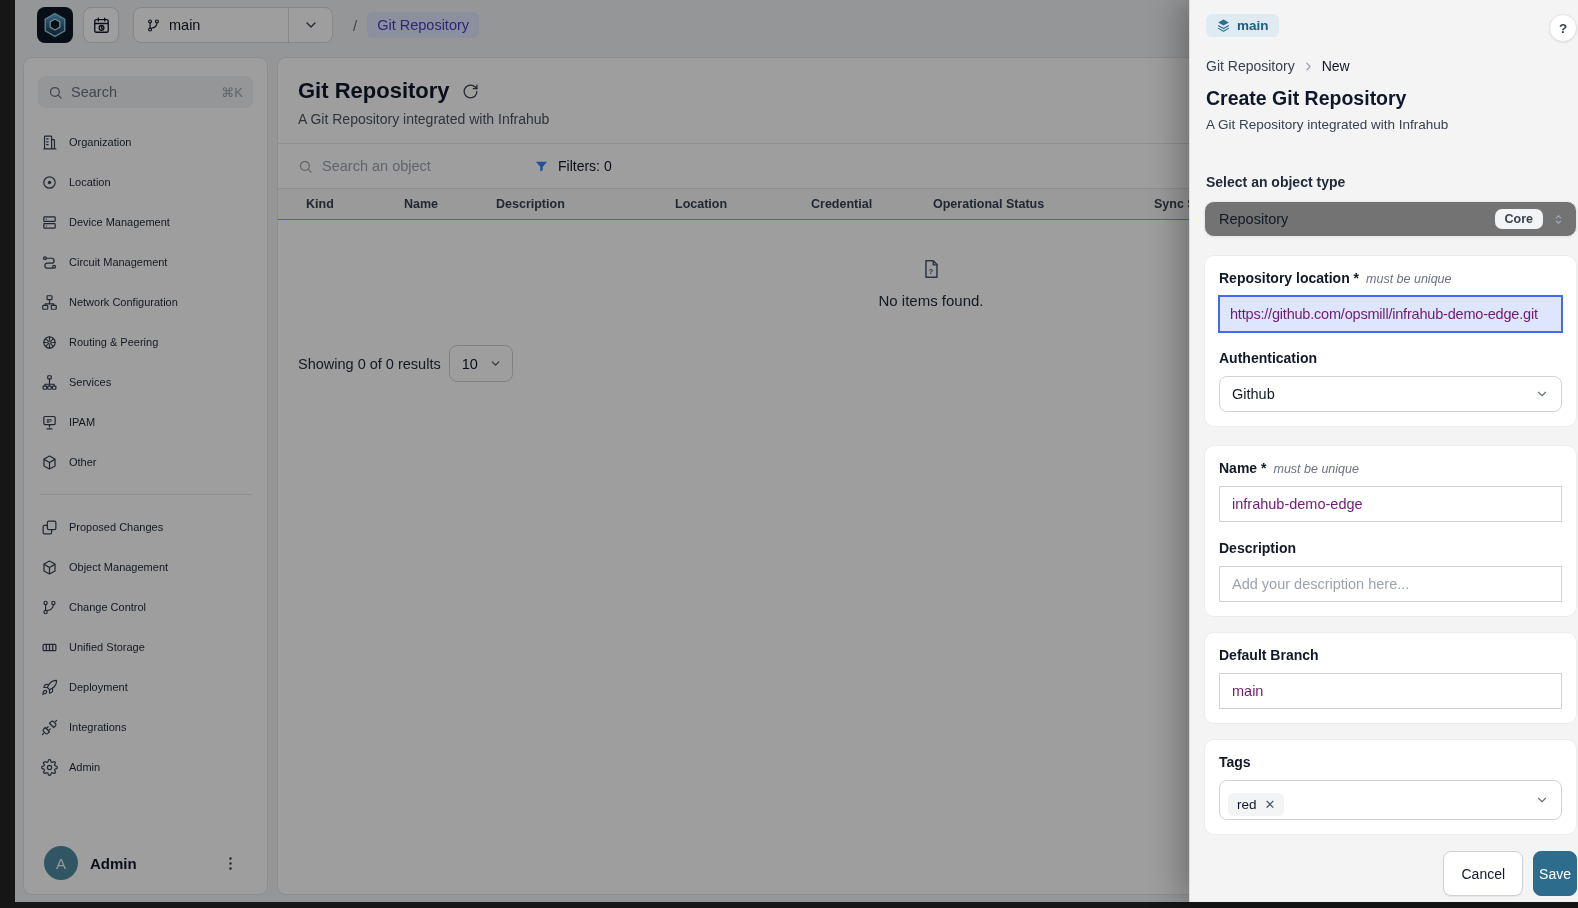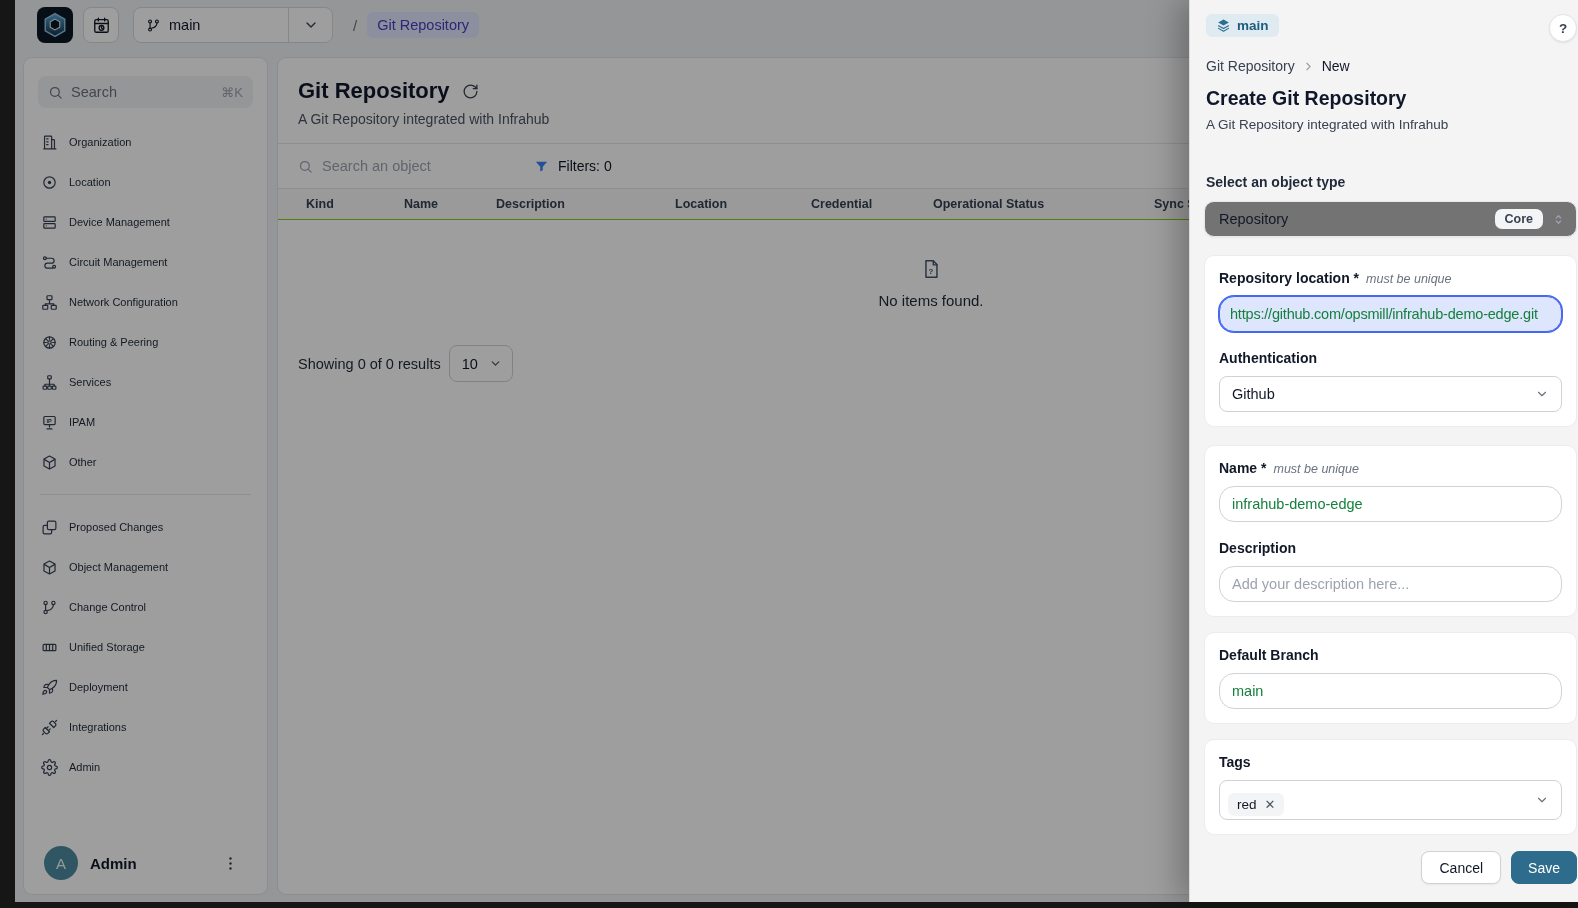--- a/index.html
+++ b/index.html
@@ -81,36 +81,36 @@
   .obj-type-select { margin-top:11px; height:36px; background:#737373; border:1px solid #e7e8ea; border-radius:10px; box-shadow:0 1px 2px rgba(0,0,0,.05); display:flex; align-items:center; padding:0 10px 0 14px; gap:8px; }
   .obj-type-select .val { flex:1; font-size:14.5px; color:#111827; }
   .core-pill { background:#f3f4f6; color:#374151; font-size:12.5px; font-weight:700; padding:3px 10px; border-radius:7px; }
   .updown { color:#9ca3af; display:flex; }
 
   .f-card { margin-top:18px; background:#fff; border:1px solid #ececee; border-radius:10px; padding:14px; }
   .f-card.tight { margin-top:15px; }
   .f-label-row { display:flex; align-items:baseline; gap:7px; }
   .f-label { font-size:14px; font-weight:600; color:#111827; }
   .f-hint { font-size:12.5px; font-style:italic; color:#6b7280; }
-  .f-input { margin-top:10px; width:100%; height:36px; border:1px solid #cfd3d8; border-radius:15px; padding:0 12px; font-size:14.5px; color:#15803d; background:#fff; font-family:"Liberation Sans", sans-serif; outline:none; }
+  .f-input { margin-top:10px; width:100%; height:36px; border:1px solid #cfd3d8; border-radius:0; padding:0 12px; font-size:14.5px; color:#701a75; background:#fff; font-family:"Liberation Sans", sans-serif; outline:none; }
   .f-input::placeholder { color:#9ca3af; }
   .f-input.focused { border-color:#4468f2; box-shadow:0 0 0 1px #4468f2; background:#dde6fc; padding:0 10px; letter-spacing:-0.2px; }
   .f-select { margin-top:10px; height:36px; border:1px solid #cfd3d8; border-radius:8px; display:flex; align-items:center; padding:0 12px; background:#fff; }
   .f-select .val { flex:1; font-size:14.5px; color:#111827; }
   .f-select .chev { color:#6b7280; display:flex; }
   .f-gap { margin-top:18px; }
   .tags-box { margin-top:10px; min-height:40px; border:1px solid #cfd3d8; border-radius:8px; display:flex; align-items:center; padding:0 12px 0 8px; background:#fff; }
   .tag-pill { display:inline-flex; align-items:center; gap:8px; background:#f3f4f6; border-radius:6px; padding:4px 9px; font-size:13.5px; color:#111827;margin-top:8px; }
   .tag-x { color:#4b5563; font-size:13px; cursor:pointer; }
   .tags-box .chev { margin-left:auto; color:#6b7280; display:flex; }
 
   .p-actions { display:flex; justify-content:flex-end; gap:10px; margin-top:16px; }
-  .btn { height:33px; border-radius:8px; font-size:14px; font-weight:500; display:flex; align-items:center; justify-content:center; cursor:pointer; font-family:"Liberation Sans", sans-serif; }
+  .btn { height:45px; border-radius:8px; font-size:14px; font-weight:500; display:flex; align-items:center; justify-content:center; cursor:pointer; font-family:"Liberation Sans", sans-serif; }
   .btn-cancel { background:#fff; border:1px solid #cfd3d8; box-shadow:0 1px 2px rgba(0,0,0,.06); color:#111827; padding:0 17px; }
-  .btn-save { background:#2d6c8c; border:1px solid #2d6c8c; color:#fff; padding:0 16px; }
+  .btn-save { background:#2d6c8c; border:1px solid #2d6c8c; color:#fff; padding:0 5px; }
 
   svg { display:block; }
 </style>
 </head>
 <body>
 
 <div class="app">
 
   <div class="topbar">
     <div class="logo">

